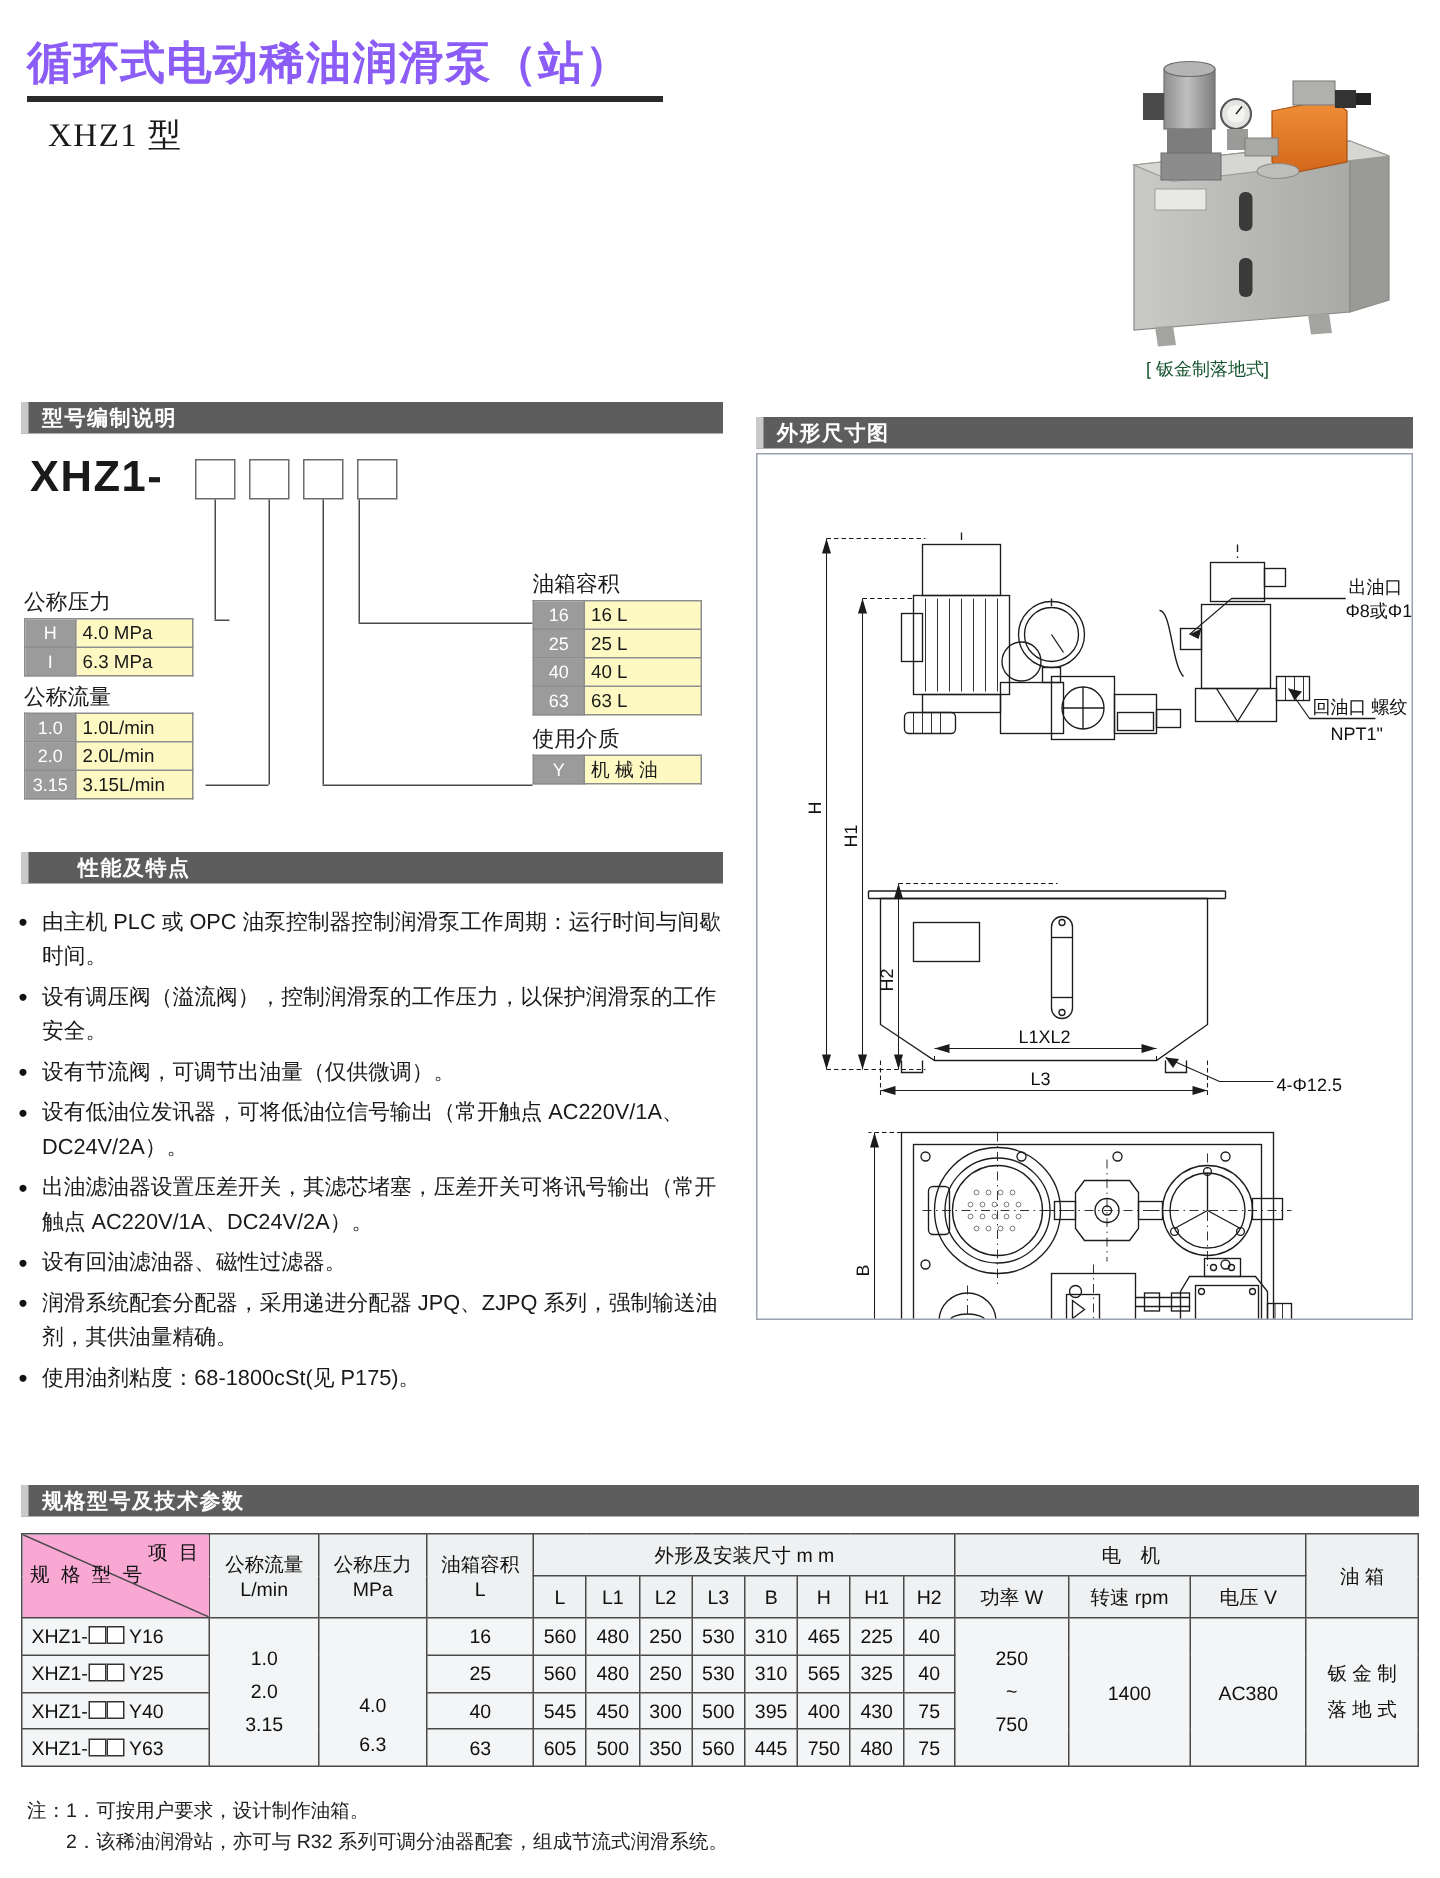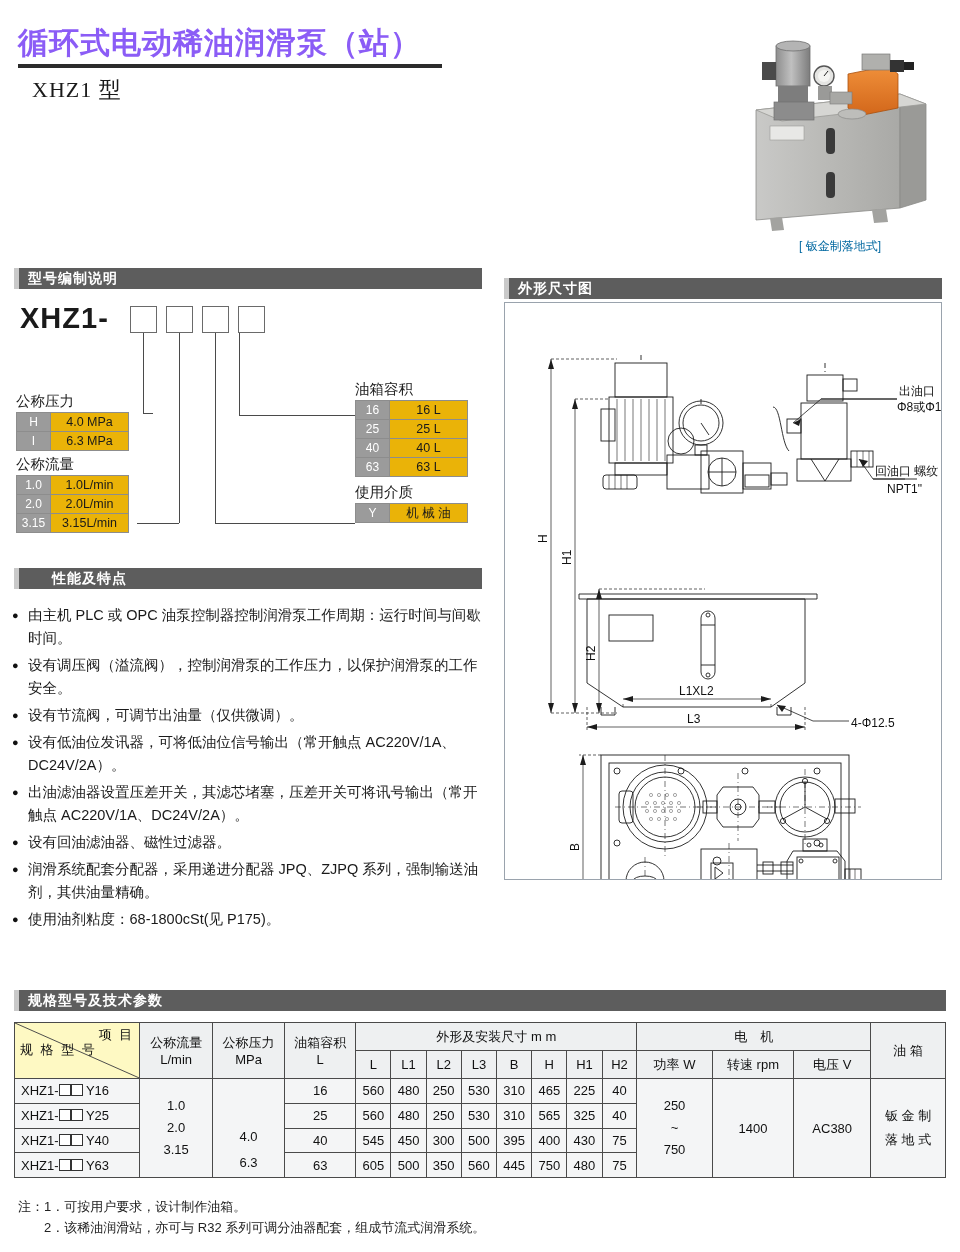--- a/index.html
+++ b/index.html
@@ -18,22 +18,22 @@
   .main-title {
     font-size:30px; font-weight:bold; letter-spacing:1px;
     color:#8b5cf6; line-height:1.15; white-space:nowrap;
   }
   .title-rule { height:4px; background:#2b2b2b; margin-top:3px; width:424px; }
   .sub-title { font-size:22px; margin-top:7px; margin-left:14px;
                font-family:"Liberation Serif", serif; letter-spacing:1px; }
 
   
   .photo-box { position:absolute; left:748px; top:22px; width:190px; height:212px; }
-  .photo-caption { position:absolute; left:745px; top:238px; width:190px;
-                   text-align:center; font-size:12px; color:#0369a1; }
+  .photo-caption { position:absolute; left:764px; top:238px; width:190px;
+                   font-size:12px; color:#14532d; }
 
   
   .sec-bar {
     position:absolute; height:21px; background:#5d5d5d;
     display:flex; align-items:center;
   }
   .sec-bar .accent { width:5px; height:21px; background:#c9c9c9; flex:0 0 5px; }
   .sec-bar .sec-label {
     color:#ffffff; font-size:14px; font-weight:bold;
     padding-left:9px; letter-spacing:1px; line-height:21px;
@@ -49,21 +49,21 @@
   }
 
   .lbl { position:absolute; font-size:14.5px; color:#1a1a1a; }
 
   .minitable { position:absolute; border:1px solid #8d8d8d; border-collapse:collapse; }
   .minitable td { border:1px solid #8d8d8d; font-size:12.5px; height:19px; padding:0 4px; }
   .minitable td.key {
     background:#9b9b9b; color:#ffffff; text-align:center;
     width:34px; font-size:12px; font-weight:normal;
   }
-  .minitable td.val { background:#eab308; text-align:center; min-width:78px; }
+  .minitable td.val { background:#fef9c3; text-align:left; min-width:78px; }
 
   .ln { position:absolute; background:#4a4a4a; }
   .ln.v { width:1.2px; }
   .ln.h { height:1.2px; }
 
   
   .feat-area { position:absolute; left:12px; top:604px; width:478px; }
   .feat-item { display:flex; margin-bottom:4px; }
   .feat-dot { flex:0 0 16px; font-size:11px; line-height:23px; color:#111; }
   .feat-text { font-size:14.5px; line-height:23px; color:#1a1a1a; }
@@ -77,21 +77,21 @@
 
   
   .spec-wrap { position:absolute; left:14px; top:1022px; width:932px; }
   table.spec { border-collapse:collapse; width:932px; background:#eef0f1; }
   table.spec td, table.spec th {
     border:1px solid #4a4a4a; font-size:13px; text-align:center;
     padding:1px 2px; font-weight:normal; color:#111;
   }
   table.spec .hd { background:#eef0f1; font-size:13px; }
   table.spec tbody td { background:#f4f5f6; height:23px; }
-  .cornercell { position:relative; height:56px; width:128px; background:#fef9c3; }
+  .cornercell { position:relative; height:56px; width:128px; background:#f9a8d4; }
   .cornercell .tr { position:absolute; right:5px; top:3px; font-size:13px; letter-spacing:2px; }
   .cornercell .bl { position:absolute; left:5px; bottom:19px; font-size:13px; letter-spacing:2px; }
   .cornercell .diag { position:absolute; left:0; top:0; width:100%; height:100%; }
   .modelcell { text-align:left !important; padding-left:6px !important; white-space:nowrap; }
   .sqbox { display:inline-block; width:12px; height:12px; border:1.4px solid #333;
            vertical-align:-1px; margin:0 0px; background:#fff; }
 
   .notes { position:absolute; left:18px; top:1196px; font-size:13px; line-height:21px; color:#222; }
   .notes .n2 { margin-left:26px; }
 </style>

